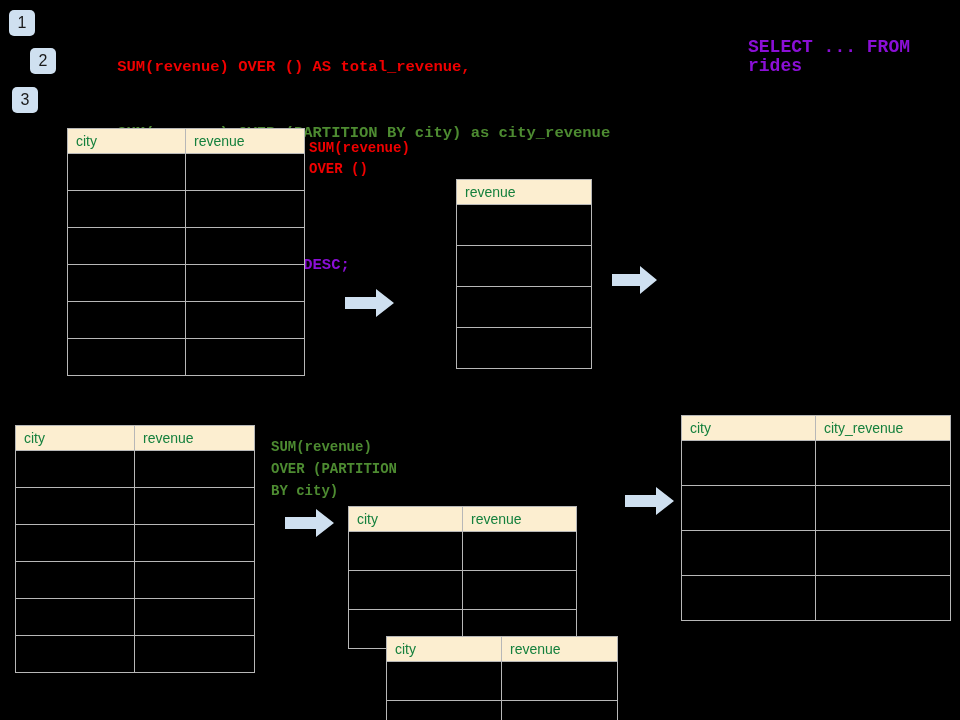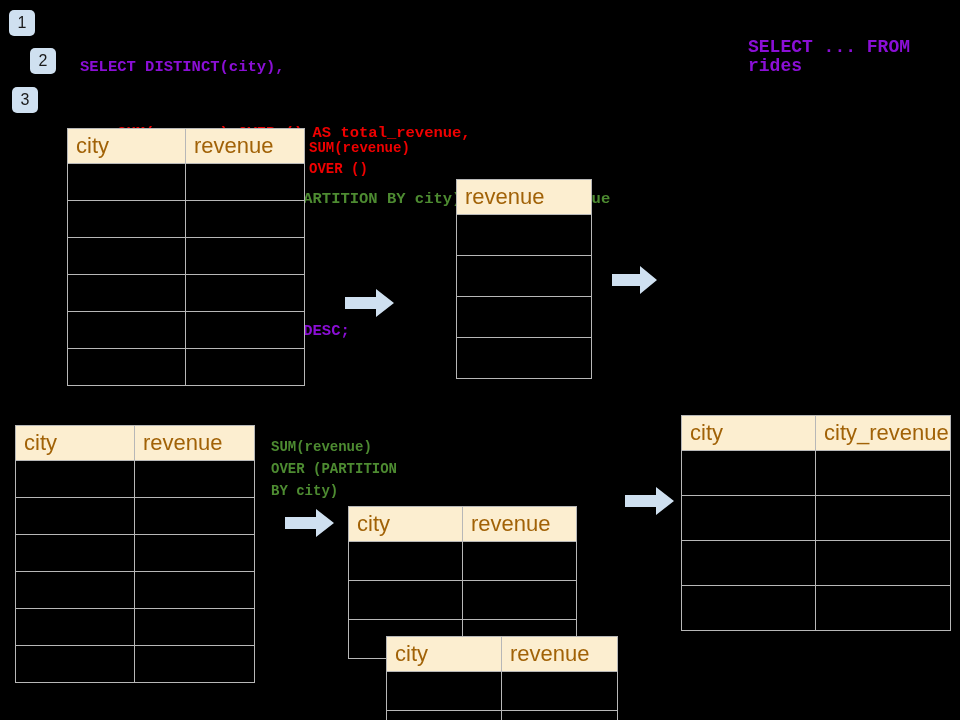--- a/index.html
+++ b/index.html
@@ -66,23 +66,23 @@
     background: #000000;
     table-layout: fixed;
   }
   .tbl td {
     border: 1px solid #b7b7b7;
     padding: 0;
     background: #000000;
   }
   .tbl td.hdr {
     background: #fceed0;
-    color: #a16207;
+    color: #15803d;
     font-family: "Liberation Sans", sans-serif;
-    font-size: 22px;
+    font-size: 14px;
     padding: 4px 0 4px 8px;
     border: 1px solid #b7b7b7;
     vertical-align: middle;
     white-space: nowrap;
     overflow: hidden;
   }
 
   
   .arrow {
     position: absolute;
@@ -91,21 +91,20 @@
 </head>
 <body>
 
 <div id="canvas">
 
   <div class="step-badge" style="left:9px;  top:10px;">1</div>
   <div class="step-badge" style="left:30px; top:48px;">2</div>
   <div class="step-badge" style="left:12px; top:87px;">3</div>
 
   <div class="sql-block" style="left:80px; top:12px;">
-    <div class="sql-line sql-purple">SELECT DISTINCT(city),</div>
     <div class="sql-line sql-red">    SUM(revenue) OVER () AS total_revenue,</div>
     <div class="sql-line sql-green">    SUM(revenue) OVER (PARTITION BY city) as city_revenue</div>
     <div class="sql-line sql-purple">  FROM rides</div>
     <div class="sql-line sql-purple">  ORDER by city_revenue DESC;</div>
   </div>
 
   <div class="side-note note-purple" style="left:748px; top:38px;">SELECT ... FROM
 rides</div>
 
   <div class="side-note note-red" style="left:309px; top:138px; font-size:14px; line-height:21px;">SUM(revenue)

